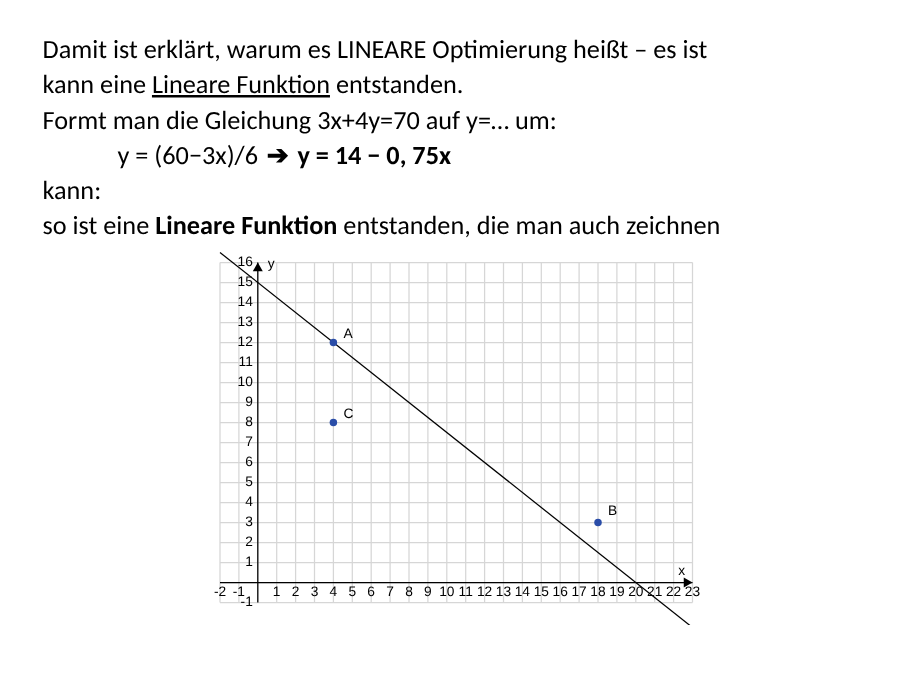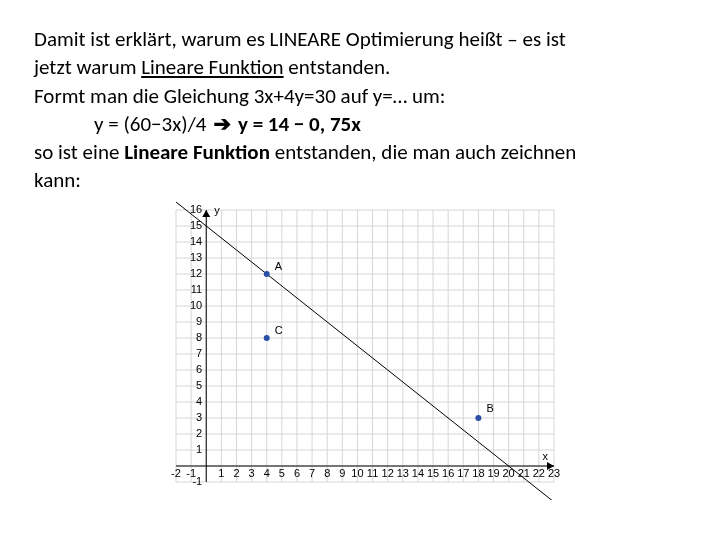--- a/index.html
+++ b/index.html
@@ -42,30 +42,30 @@
   .pt { fill: #2a4da8; }
   .pt-label { font-size: 11px; fill: #000; font-family: Arial, sans-serif; }
   u { text-decoration: underline; }
 </style>
 </head>
 <body>
 
 <div class="page">
   <p class="para"><span>Damit ist erklärt, warum es LINEARE Optimierung heißt – es ist</span></p>
   <p class="para">
-    <span>jetzt warum </span><u>Lineare Funktion</u><span> entstanden.</span>
+    <span>kann eine </span><u>Lineare Funktion</u><span> entstanden.</span>
   </p>
-  <p class="para"><span>Formt man die Gleichung     3x+4y=30   auf  y=…   um:</span></p>
+  <p class="para"><span>Formt man die Gleichung     3x+4y=70   auf  y=…   um:</span></p>
   <p class="para indent">
-    <span>y = (60−3x)/4      </span><span class="arrow">➔</span><span style="font-weight:bold">   y =  14 − 0, 75x</span>
+    <span>y = (60−3x)/6      </span><span class="arrow">➔</span><span style="font-weight:bold">   y =  14 − 0, 75x</span>
   </p>
+  <p class="para"><span>kann:</span></p>
   <p class="para">
     <span>so ist eine </span><b>Lineare Funktion</b><span> entstanden, die man auch zeichnen</span>
   </p>
-  <p class="para"><span>kann:</span></p>
 
   <div class="plot-wrap">
     <svg id="chart" width="410" height="300" viewBox="0 0 410 300">
         <line x1="18" y1="282" x2="18" y2="10" class="grid-line"></line>
         <line x1="33.120000000000005" y1="282" x2="33.120000000000005" y2="10" class="grid-line"></line>
         <line x1="48.24" y1="282" x2="48.24" y2="10" class="grid-line"></line>
         <line x1="63.36" y1="282" x2="63.36" y2="10" class="grid-line"></line>
         <line x1="78.48" y1="282" x2="78.48" y2="10" class="grid-line"></line>
         <line x1="93.60000000000001" y1="282" x2="93.60000000000001" y2="10" class="grid-line"></line>
         <line x1="108.72" y1="282" x2="108.72" y2="10" class="grid-line"></line>

